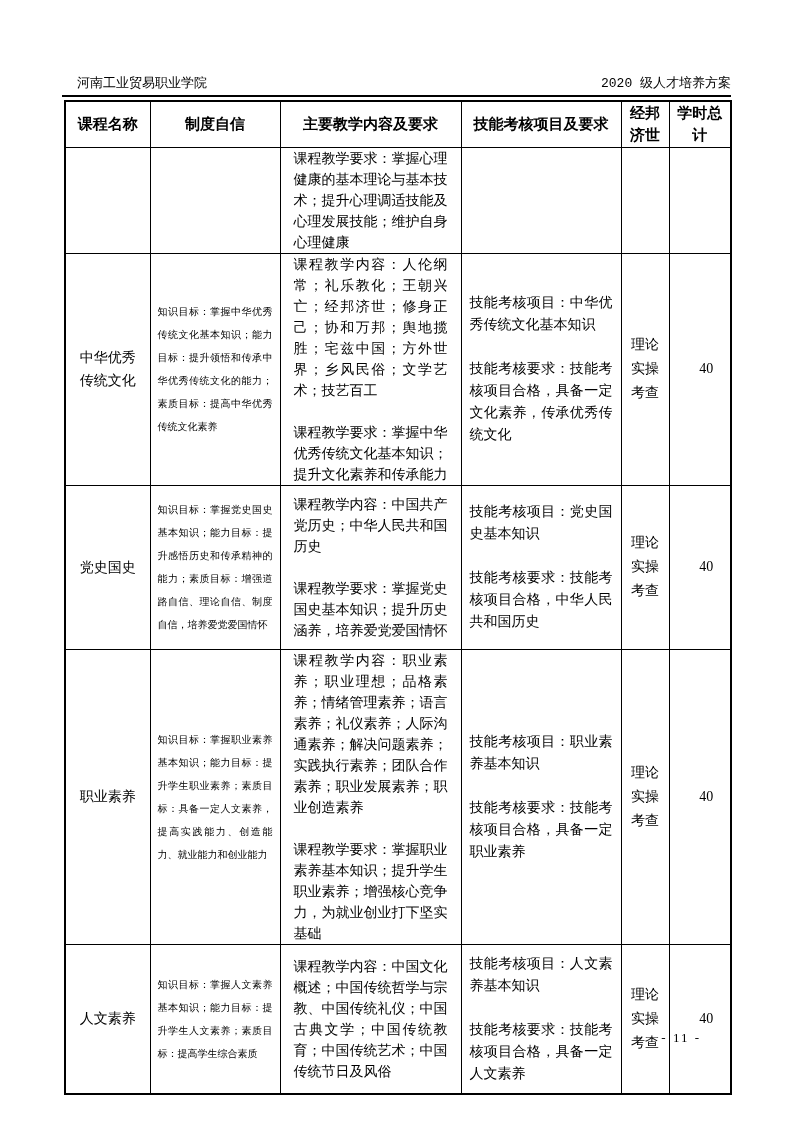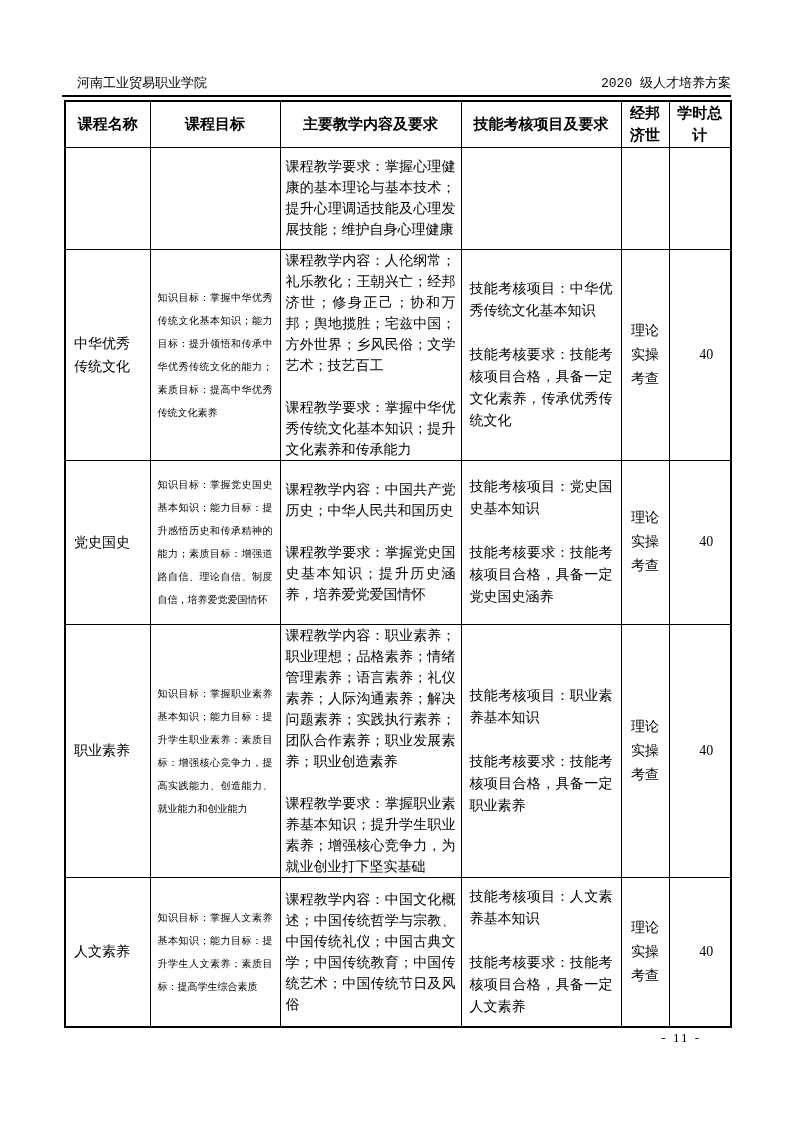--- a/index.html
+++ b/index.html
@@ -50,36 +50,36 @@
     overflow: hidden;
   }
   tr.head th {
     font-weight: bold;
     font-size: 15px;
     text-align: center;
     line-height: 22px;
     padding: 0 6px;
   }
   td.c-name {
-    text-align: left;
+    text-align: center;
     font-size: 14px;
     line-height: 23px;
     padding: 0 8px;
   }
   td.c-goal {
     font-size: 10px;
     line-height: 23px;
     padding: 0 7px;
     text-align: justify;
     text-justify: inter-character;
   }
   td.c-content {
     font-size: 14px;
     line-height: 21px;
-    padding: 0 5px;
+    padding: 0 13px;
     text-align: justify;
     text-justify: inter-character;
   }
   td.c-assess {
     font-size: 14px;
     line-height: 22px;
     padding: 8px 8px;
     text-align: justify;
     text-justify: inter-character;
   }
@@ -122,21 +122,21 @@
       <col style="width:130px">
       <col style="width:181px">
       <col style="width:160px">
       <col style="width:48px">
       <col style="width:62px">
     </colgroup>
 
     <tbody>
         <tr class="head" style="height:46px">
       <th>课程名称</th>
-      <th>课程目标</th>
+      <th>制度自信</th>
       <th>主要教学内容及要求</th>
       <th>技能考核项目及要求</th>
       <th>经邦济世</th>
       <th>学时总计</th>
     </tr>
 
     <tr style="height:102px">
       <td class="c-name"></td>
       <td class="c-goal para"></td>
       <td class="c-content para">课程教学要求：掌握心理健康的基本理论与基本技术；提升心理调适技能及心理发展技能；维护自身心理健康</td>
@@ -159,28 +159,28 @@
     </tr>
 
     <tr style="height:164px">
       <td class="c-name">党史国史</td>
       <td class="c-goal para">知识目标：掌握党史国史基本知识；能力目标：提升感悟历史和传承精神的能力；素质目标：增强道路自信、理论自信、制度自信，培养爱党爱国情怀</td>
       <td class="c-content para">课程教学内容：中国共产党历史；中华人民共和国历史
 
 课程教学要求：掌握党史国史基本知识；提升历史涵养，培养爱党爱国情怀</td>
       <td class="c-assess para">技能考核项目：党史国史基本知识
 
-技能考核要求：技能考核项目合格，具备一定党史国史涵养</td>
+技能考核要求：技能考核项目合格，中华人民共和国历史</td>
       <td class="c-method">理论实操考查</td>
       <td class="c-hours">40</td>
     </tr>
 
     <tr style="height:253px">
       <td class="c-name">职业素养</td>
-      <td class="c-goal para">知识目标：掌握职业素养基本知识；能力目标：提升学生职业素养；素质目标：增强核心竞争力，提高实践能力、创造能力、就业能力和创业能力</td>
+      <td class="c-goal para">知识目标：掌握职业素养基本知识；能力目标：提升学生职业素养；素质目标：具备一定人文素养，提高实践能力、创造能力、就业能力和创业能力</td>
       <td class="c-content para">课程教学内容：职业素养；职业理想；品格素养；情绪管理素养；语言素养；礼仪素养；人际沟通素养；解决问题素养；实践执行素养；团队合作素养；职业发展素养；职业创造素养
 
 课程教学要求：掌握职业素养基本知识；提升学生职业素养；增强核心竞争力，为就业创业打下坚实基础</td>
       <td class="c-assess para">技能考核项目：职业素养基本知识
 
 技能考核要求：技能考核项目合格，具备一定职业素养</td>
       <td class="c-method">理论实操考查</td>
       <td class="c-hours">40</td>
     </tr>
 

